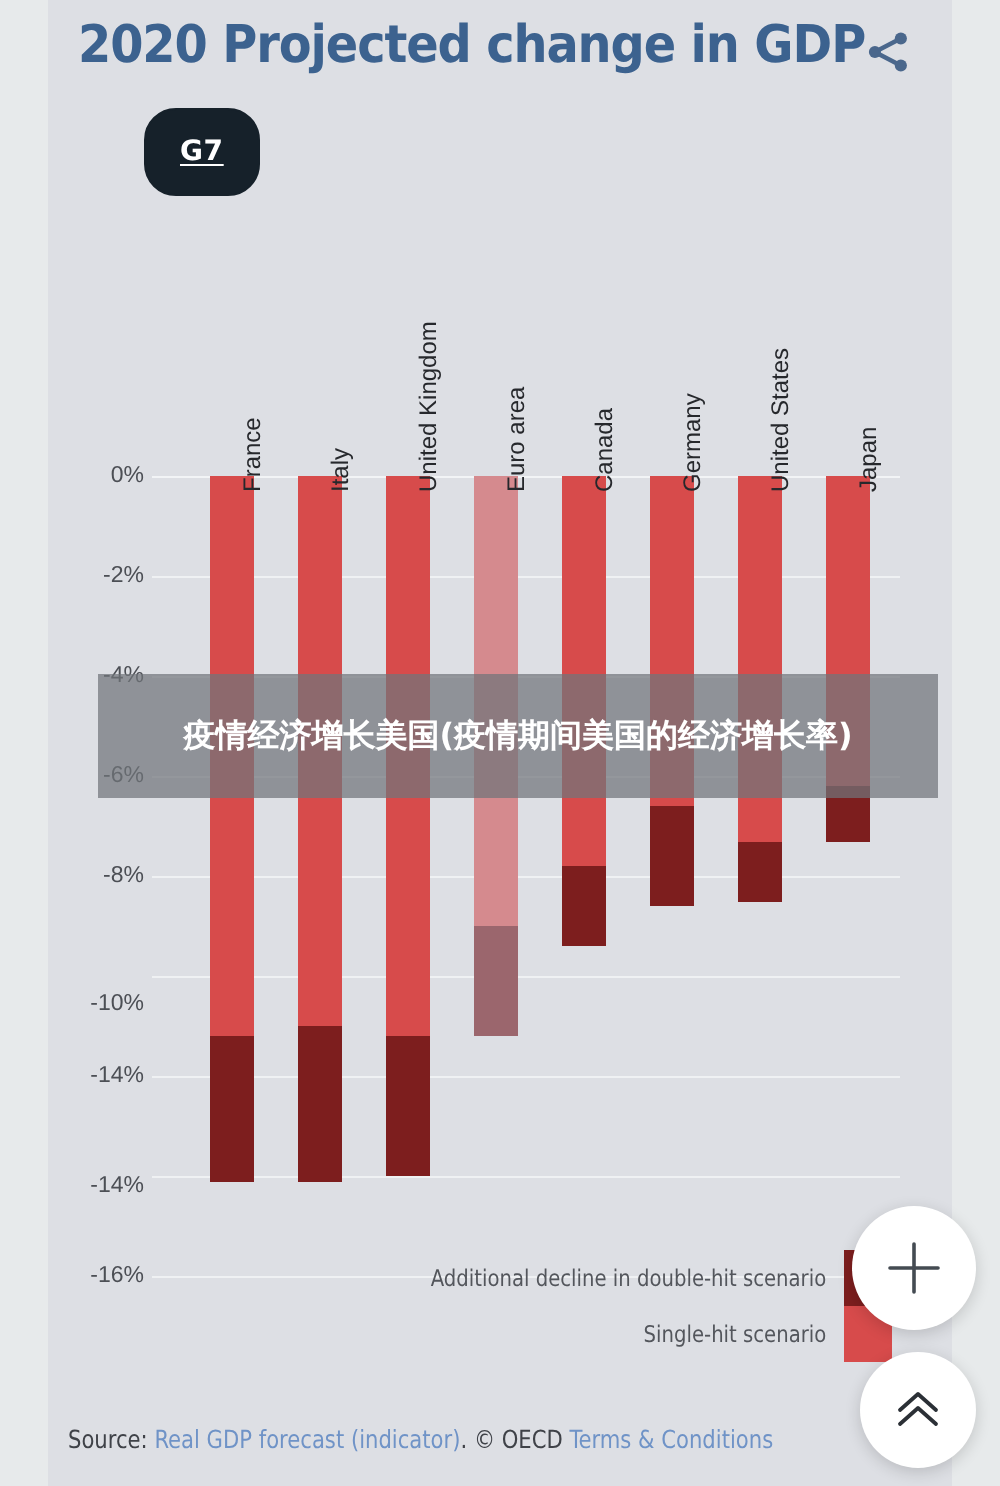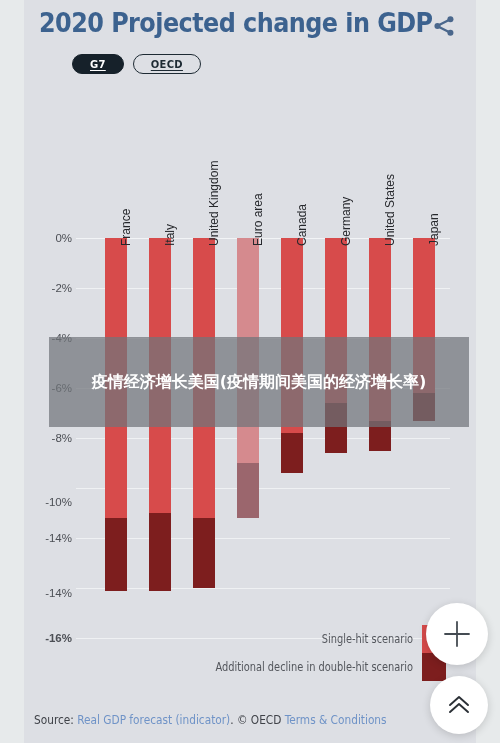--- a/index.html
+++ b/index.html
@@ -64,28 +64,28 @@
   .pills {
     position: absolute;
     left: 48px;
     top: 54px;
     display: flex;
     gap: 9px;
     align-items: center;
   }
 
   .pill {
-    height: 20px;
+    height: 44px;
     padding: 0 17px;
     border-radius: 16px;
     border: 1.6px solid #1d2a33;
     background: transparent;
     color: #1d2a33;
     font-family: "DejaVu Sans", sans-serif;
-    font-size: 10px;
+    font-size: 14px;
     font-weight: bold;
     letter-spacing: 0.3px;
     display: flex;
     align-items: center;
     justify-content: center;
     cursor: pointer;
     white-space: nowrap;
   }
   .pill span { text-decoration: underline; text-underline-offset: 2px; }
 
@@ -191,21 +191,21 @@
     transform-origin: left center;
   }
   .source a, .source .lnk { color: #6f93c7; text-decoration: none; cursor: pointer; }
 
   
   .watermark {
     position: absolute;
     left: 25px;
     top: 337px;
     width: 420px;
-    height: 90px;
+    height: 62px;
     background: rgba(112,116,122,0.72);
     display: flex;
     align-items: center;
     justify-content: center;
     text-align: center;
     padding: 0 22px;
   }
   .watermark-text {
     font-family: "DejaVu Sans", sans-serif;
     font-size: 16px;
@@ -242,23 +242,20 @@
           <circle cx="17.5" cy="17.8" r="2.6" fill="#4a678c" stroke="none"></circle>
           <circle cx="6.4" cy="12" r="2.6" fill="#4a678c" stroke="none"></circle>
           <line x1="8.6" y1="10.8" x2="15.4" y2="7.3"></line>
           <line x1="8.6" y1="13.2" x2="15.4" y2="16.7"></line>
         </svg>
       </div>
 
       <div class="pills">
           <div class="pill active">
             <span>G7</span>
-          </div>
-          <div class="pill">
-            <span>OECD</span>
           </div>
         </div>
     </div>
 
     <div class="plot">
       <div class="plot-inner" id="plot-inner">
           <div class="gridline zero" style="top: 128px;"></div>
           <div class="ytick" style="top: 128px;">0%</div>
           <div class="gridline" style="top: 178px;"></div>
           <div class="ytick" style="top: 178px;">-2%</div>
@@ -268,21 +265,21 @@
           <div class="ytick" style="top: 278px;">-6%</div>
           <div class="gridline" style="top: 328px;"></div>
           <div class="ytick" style="top: 328px;">-8%</div>
           <div class="gridline" style="top: 378px;"></div>
           <div class="ytick" style="top: 392px;">-10%</div>
           <div class="gridline" style="top: 428px;"></div>
           <div class="ytick" style="top: 428px;">-14%</div>
           <div class="gridline" style="top: 478px;"></div>
           <div class="ytick" style="top: 483px;">-14%</div>
           <div class="gridline" style="top: 528px;"></div>
-          <div class="ytick" style="top: 528px; font-weight: bold;">-16%</div>
+          <div class="ytick" style="top: 528px;">-16%</div>
           <div class="bar-group" style="left: 81px; height: 528px;">
             <div class="seg single" style="top: 128px; height: 280px;"></div>
             <div class="seg double" style="top: 408px; height: 72.5px;"></div>
             <div class="bar-label" style="bottom: auto; top: 122px; left: 15px;">France</div>
           </div>
           <div class="bar-group" style="left: 125px; height: 528px;">
             <div class="seg single" style="top: 128px; height: 275px;"></div>
             <div class="seg double" style="top: 403px; height: 77.5px;"></div>
             <div class="bar-label" style="bottom: auto; top: 122px; left: 15px;">Italy</div>
           </div>
@@ -314,26 +311,26 @@
           <div class="bar-group" style="left: 389px; height: 528px;">
             <div class="seg single" style="top: 128px; height: 155px;"></div>
             <div class="seg double" style="top: 283px; height: 27.5px;"></div>
             <div class="bar-label" style="bottom: auto; top: 122px; left: 15px;">Japan</div>
           </div>
         </div>
     </div>
 
     <div class="legend">
         <div class="legend-row">
+          <div class="legend-text">Additional decline in double-hit scenario</div>
+          <div class="legend-swatch" style="background: rgb(125, 30, 30);"></div>
+        </div>
+        <div class="legend-row">
           <div class="legend-text">Single-hit scenario</div>
           <div class="legend-swatch" style="background: rgb(215, 75, 75);"></div>
-        </div>
-        <div class="legend-row">
-          <div class="legend-text">Additional decline in double-hit scenario</div>
-          <div class="legend-swatch" style="background: rgb(125, 30, 30);"></div>
         </div>
       </div>
 
     <div class="source">
       <span>Source: </span><span class="lnk">Real GDP forecast (indicator)</span><span>. © OECD </span><span class="lnk">Terms &amp; Conditions</span>
     </div>
 
     <div class="watermark">
       <div class="watermark-text">疫情经济增长美国(疫情期间美国的经济增长率)</div>
     </div>

